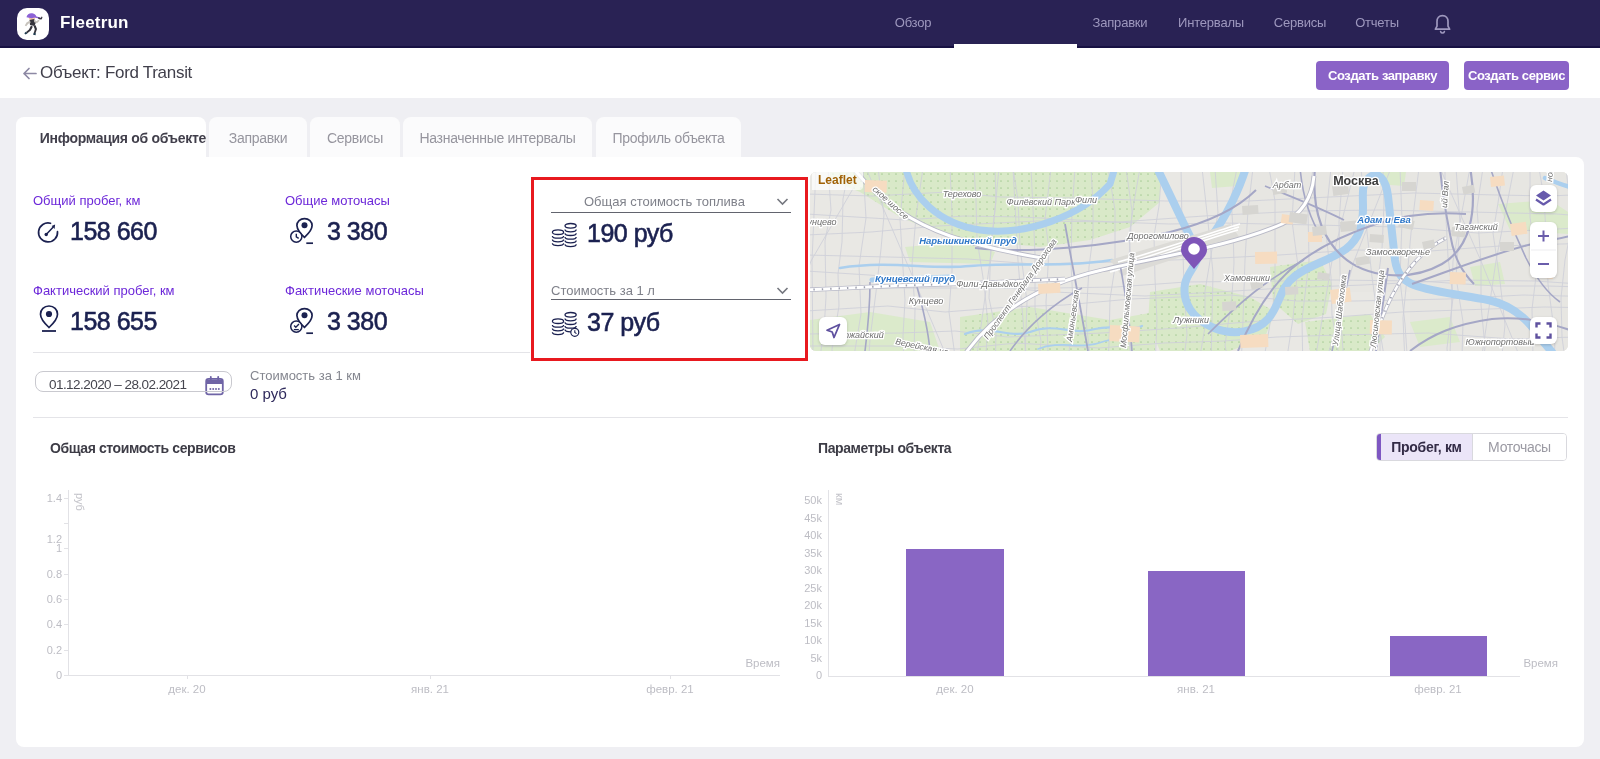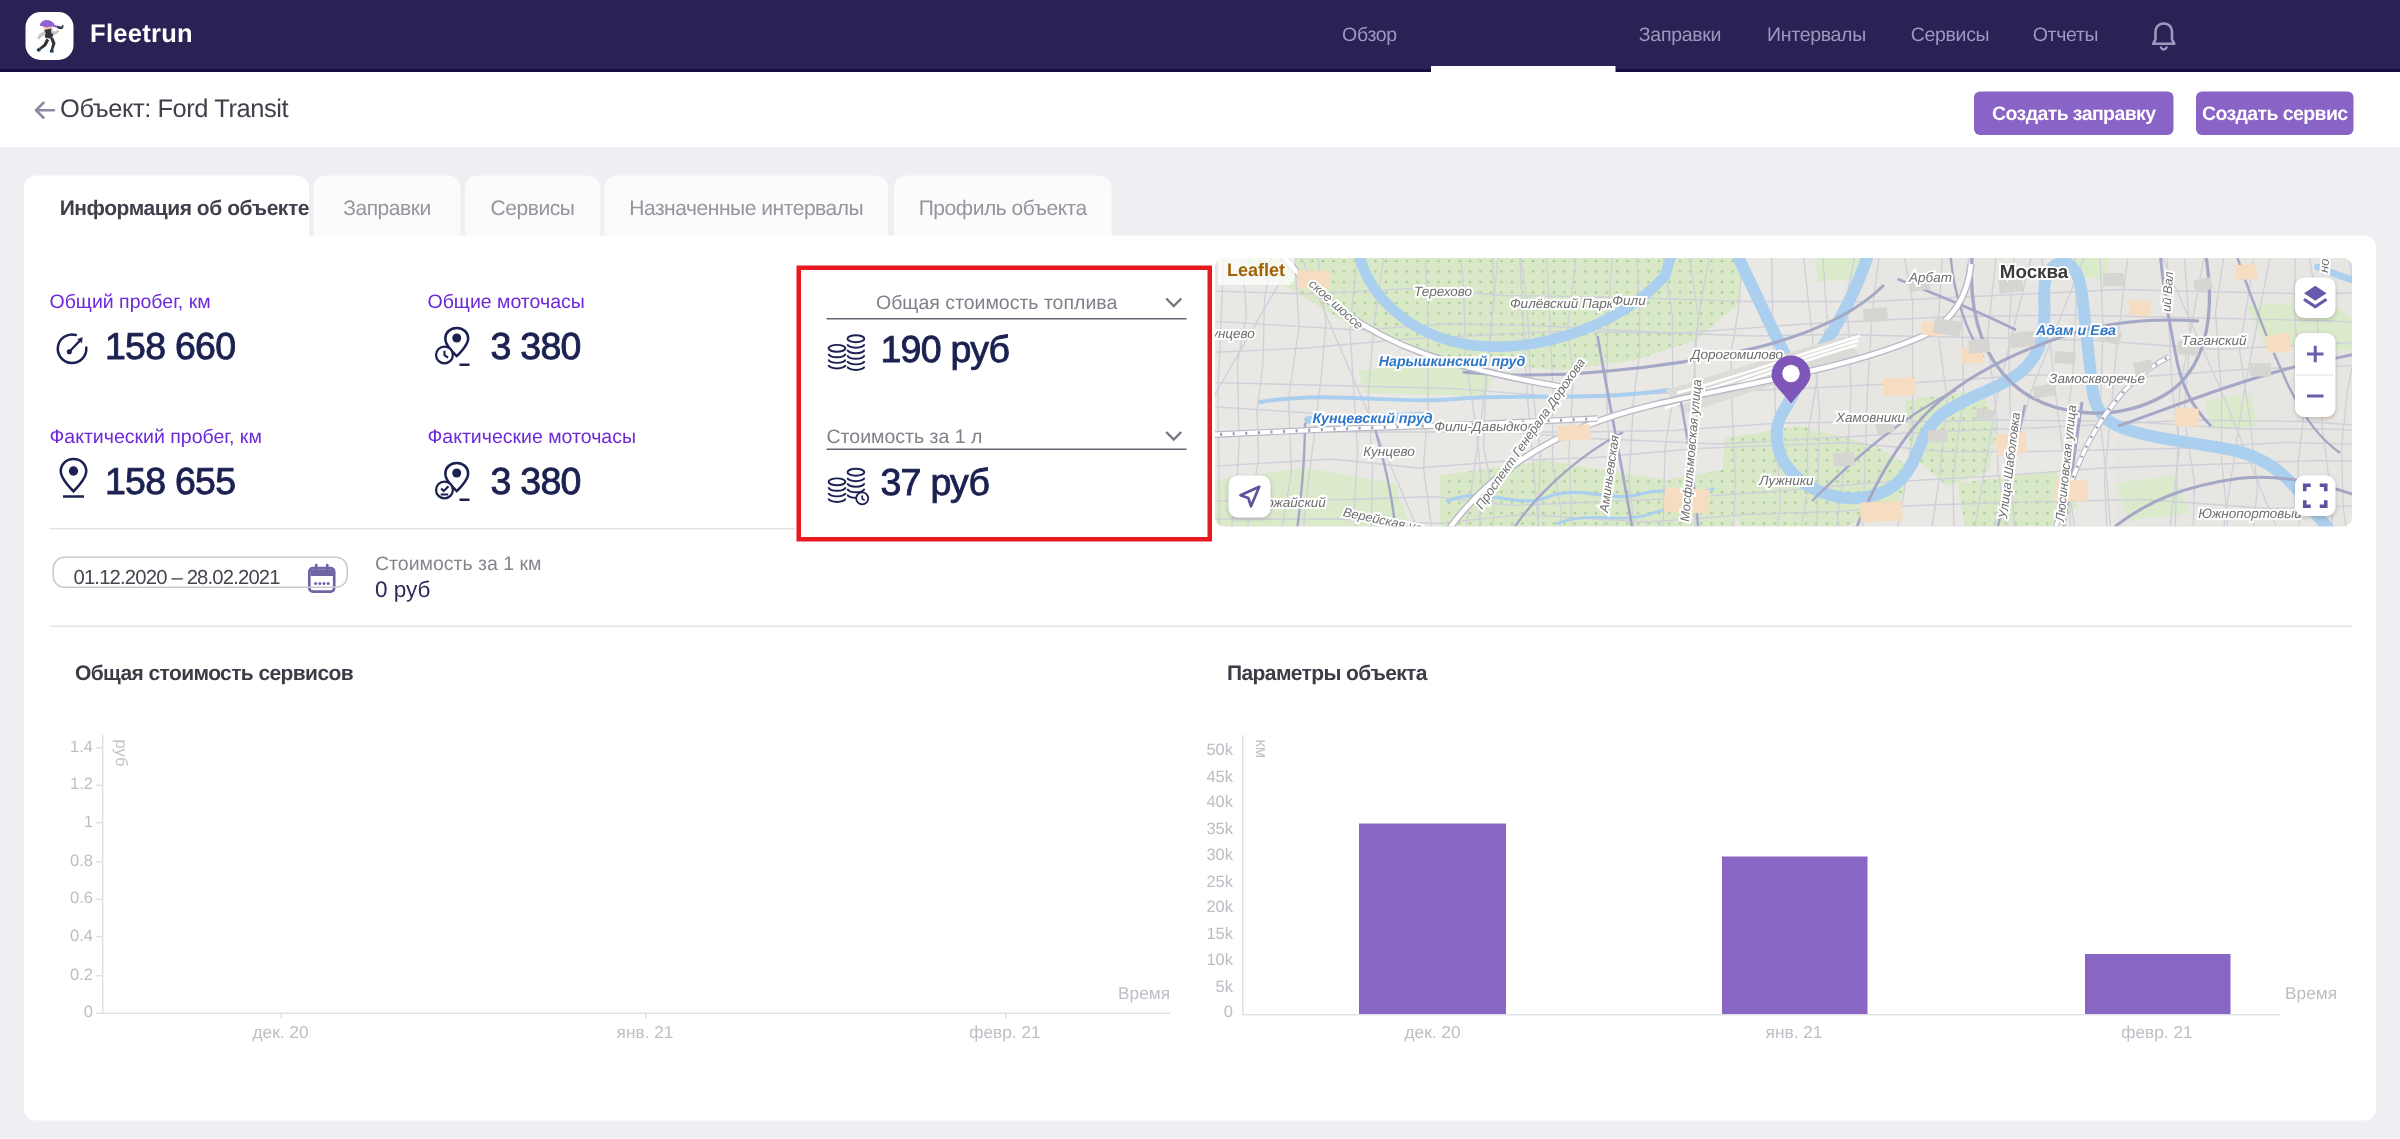--- a/index.html
+++ b/index.html
@@ -230,25 +230,29 @@
       <div class="date-text">01.12.2020 – 28.02.2021</div>
     </div>
   <div class="cost-label">Стоимость за 1 км</div>
   <div class="cost-value">0 руб</div>
 
   <div class="div2"></div>
 
   <div class="chart-title" style="left:34px; top:283px;">Общая стоимость сервисов</div>
 
   <div class="chart-title" style="left:802px; top:283px;">Параметры объекта</div>
+  <div class="toggle">
+    <div class="tg-a">Пробег, км</div>
+    <div class="tg-b">Моточасы</div>
+  </div>
 
   <div class="axline" style="left:52px; top:333px; width:1px; height:186px;"></div>
   <div class="axline" style="left:52px; top:518px; width:712px; height:1px;"></div>
   <div class="ylab" style="left:12px; top:335px;">1.4</div>
-  <div class="ylab" style="left:12px; top:360px;">1.2</div>
+  <div class="ylab" style="left:12px; top:376px;">1.2</div>
   <div class="ylab" style="left:12px; top:385px;">1</div>
   <div class="ylab" style="left:12px; top:411px;">0.8</div>
   <div class="ylab" style="left:12px; top:436px;">0.6</div>
   <div class="ylab" style="left:12px; top:461px;">0.4</div>
   <div class="ylab" style="left:12px; top:487px;">0.2</div>
   <div class="ylab" style="left:12px; top:512px;">0</div>
   <div class="axline" style="left:48px; top:341px; width:4px; height:1px;"></div>
   <div class="axline" style="left:48px; top:366px; width:4px; height:1px;"></div>
   <div class="axline" style="left:48px; top:391px; width:4px; height:1px;"></div>
   <div class="axline" style="left:48px; top:417px; width:4px; height:1px;"></div>

